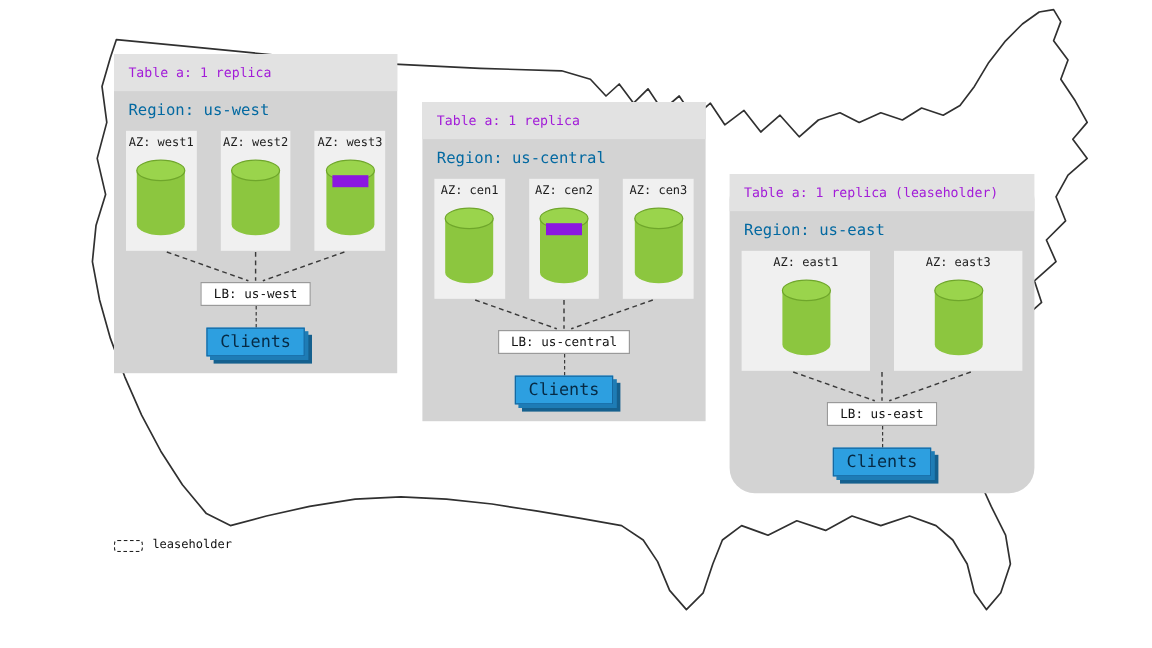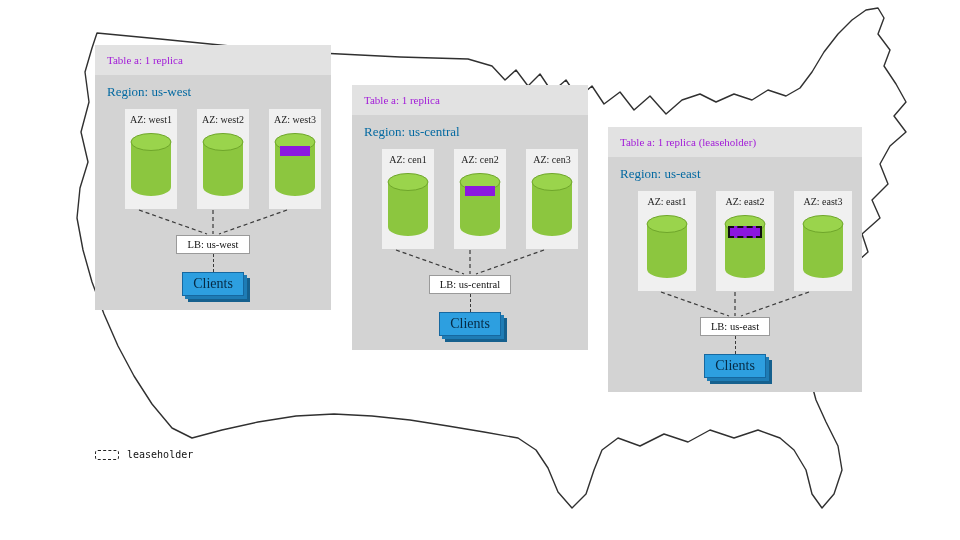--- a/index.html
+++ b/index.html
@@ -4,24 +4,24 @@
 <style>
   html,body{margin:0;padding:0;}
   body{
     width:960px;height:540px;position:relative;background:#ffffff;
     font-family:"DejaVu Sans Mono","Liberation Mono",monospace;
     overflow:hidden;
   }
   .map-svg{position:absolute;left:0;top:0;}
   .map-path{fill:none;stroke:#303030;stroke-width:1.4;stroke-linejoin:round;}
 
-  .card{position:absolute;background:var(--card_gray,#d3d3d3);font-family:Liberation Serif, serif;}
+  .card{position:absolute;background:var(--card_gray,#d3d3d3);}
   .card-header{background:var(--card_header_gray,#e2e2e2);padding:9px 12px;font-size:11px;color:var(--accent_purple,#a21cd8);white-space:nowrap;}
   .region-title{font-size:13px;color:#0369a1;padding:9px 12px 4px;}
-  .az-row{display:flex;gap:20px;padding:5px 10px 0;margin-left:20px;}
+  .az-row{display:flex;gap:20px;padding:5px 10px 0;}
   .az{flex:1;background:var(--az_gray,#f0f0f0);text-align:center;padding:5px 2px 10px;}
   .az-label{font-size:10px;color:#1c1c1c;margin-bottom:6px;white-space:nowrap;}
   .cyl-wrap{position:relative;width:44px;margin:0 auto;}
   .cyl{display:block;}
   .cyl-body{fill:var(--cylinder_green,#8cc63f);}
   .cyl-top{fill:var(--cylinder_green_top,#9ad44c);stroke:var(--cylinder_green_edge,#6fa62b);stroke-width:1;}
   .patch{position:absolute;left:7px;width:30px;height:10px;background:var(--patch_purple,#8b17e0);}
   .patch-solid{top:15px;}
   .patch-leaseholder{top:13px;left:5px;width:30px;height:8px;border:2px dashed #101010;}
   .connector{display:block;margin:0 auto;}
@@ -140,42 +140,32 @@
   <svg class="connector" width="216" height="26" viewBox="0 0 216 26">
     <path class="dash" d="M34,1 L102,25"></path>
     <path class="dash" d="M108,1 L108,25"></path>
     <path class="dash" d="M182,1 L114,25"></path>
   </svg>
   <div class="lb">LB: us-central</div>
   <div class="vline"></div>
   <div class="clients">Clients</div>
 </div>
 
-<div class="card" style="left:608px;top:127px;width:254px;">
+<div class="card" style="left:608px;top:145px;width:254px;border-radius:21px;">
   <div class="card-header">Table a: 1 replica (leaseholder)</div>
   <div class="region-title">Region: us-east</div>
   <div class="az-row">
     <div class="az">
       <div class="az-label">AZ: east1</div>
       <div class="cyl-wrap">
         <svg class="cyl" width="44" height="68" viewBox="0 0 44 68">
           <path class="cyl-body" d="M2,11 L2,56 A20,9 0 0 0 42,56 L42,11 Z"></path>
           <ellipse class="cyl-top" cx="22" cy="11" rx="20" ry="8.5"></ellipse>
         </svg>
 
-      </div>
-    </div>
-    <div class="az">
-      <div class="az-label">AZ: east2</div>
-      <div class="cyl-wrap">
-        <svg class="cyl" width="44" height="68" viewBox="0 0 44 68">
-          <path class="cyl-body" d="M2,11 L2,56 A20,9 0 0 0 42,56 L42,11 Z"></path>
-          <ellipse class="cyl-top" cx="22" cy="11" rx="20" ry="8.5"></ellipse>
-        </svg>
-        <div class="patch patch-leaseholder"></div>
       </div>
     </div>
     <div class="az">
       <div class="az-label">AZ: east3</div>
       <div class="cyl-wrap">
         <svg class="cyl" width="44" height="68" viewBox="0 0 44 68">
           <path class="cyl-body" d="M2,11 L2,56 A20,9 0 0 0 42,56 L42,11 Z"></path>
           <ellipse class="cyl-top" cx="22" cy="11" rx="20" ry="8.5"></ellipse>
         </svg>
 

